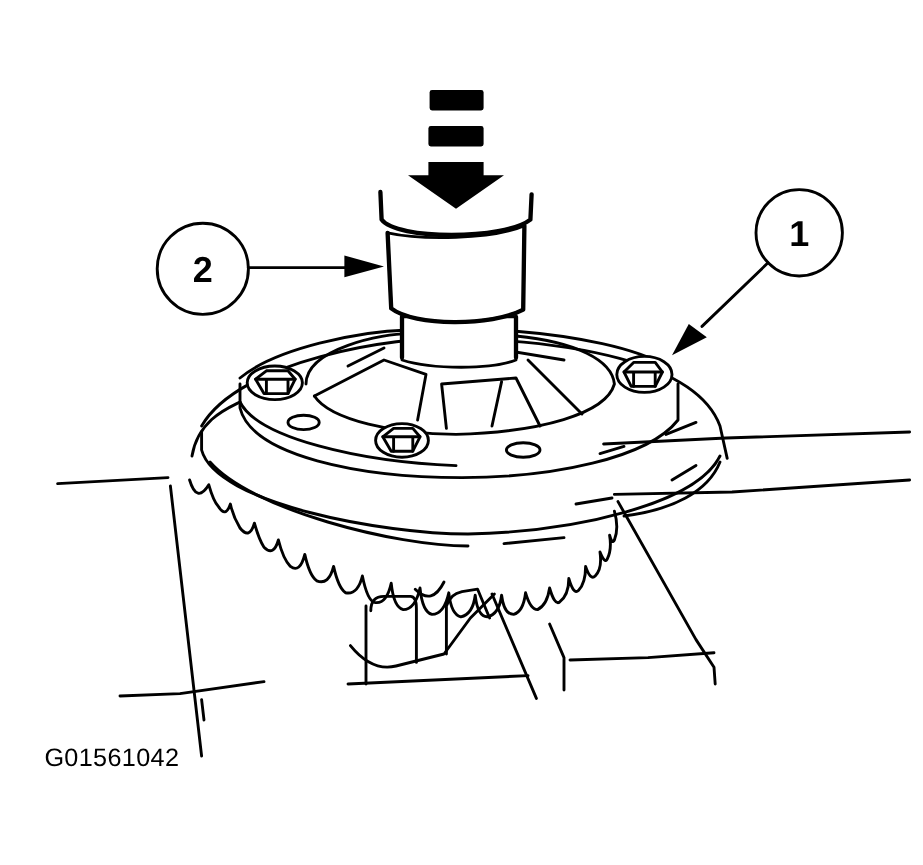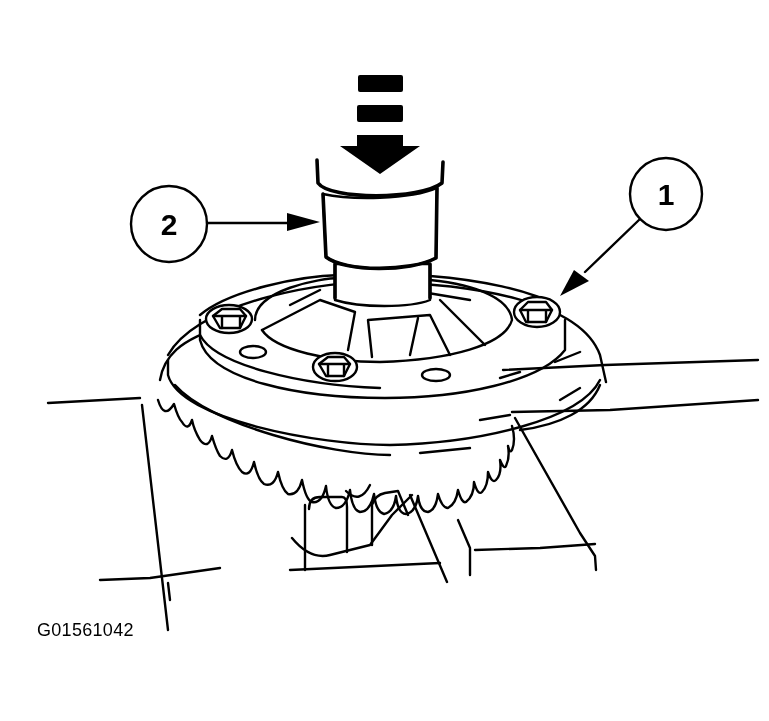--- a/index.html
+++ b/index.html
@@ -2,21 +2,21 @@
 <html><head>
   <meta charset="utf-8">
   <style>
     html, body { margin: 0; padding: 0; background: #ffffff; }
     body { width: 769px; height: 721px; position: relative; overflow: hidden; font-family: "Liberation Sans", sans-serif; }
     #figure { position: absolute; left: 0; top: 0; width: 769px; height: 721px; }
     .ln { fill: none; stroke: #000; stroke-width: 2.4; stroke-linecap: round; stroke-linejoin: round; }
     .lnb { fill: none; stroke: #000; stroke-width: 3.6; stroke-linecap: round; stroke-linejoin: round; }
     .fillw { fill: #fff; stroke: #000; stroke-width: 2.4; stroke-linejoin: round; }
     .callout-text { font-family: "Liberation Sans", sans-serif; font-weight: bold; font-size: 30px; fill: #000; }
-    .fig-code { position: absolute; left: 37px; top: 620px; font-family: "Liberation Sans", sans-serif; font-size: 18px; color: #000; letter-spacing: 0.3px; }
+    .fig-code { position: absolute; left: 37px; top: 620px; font-family: "Liberation Sans", sans-serif; font-size: 21px; color: #000; letter-spacing: 0.3px; }
   </style>
 </head>
 <body>
 
 <svg id="figure" viewBox="0 0 769 721" xmlns="http://www.w3.org/2000/svg">
 
   <g>
 
     <path class="ln" d="M48 403 L140 398"></path>
     <path class="ln" d="M142 405 L168 630"></path>

